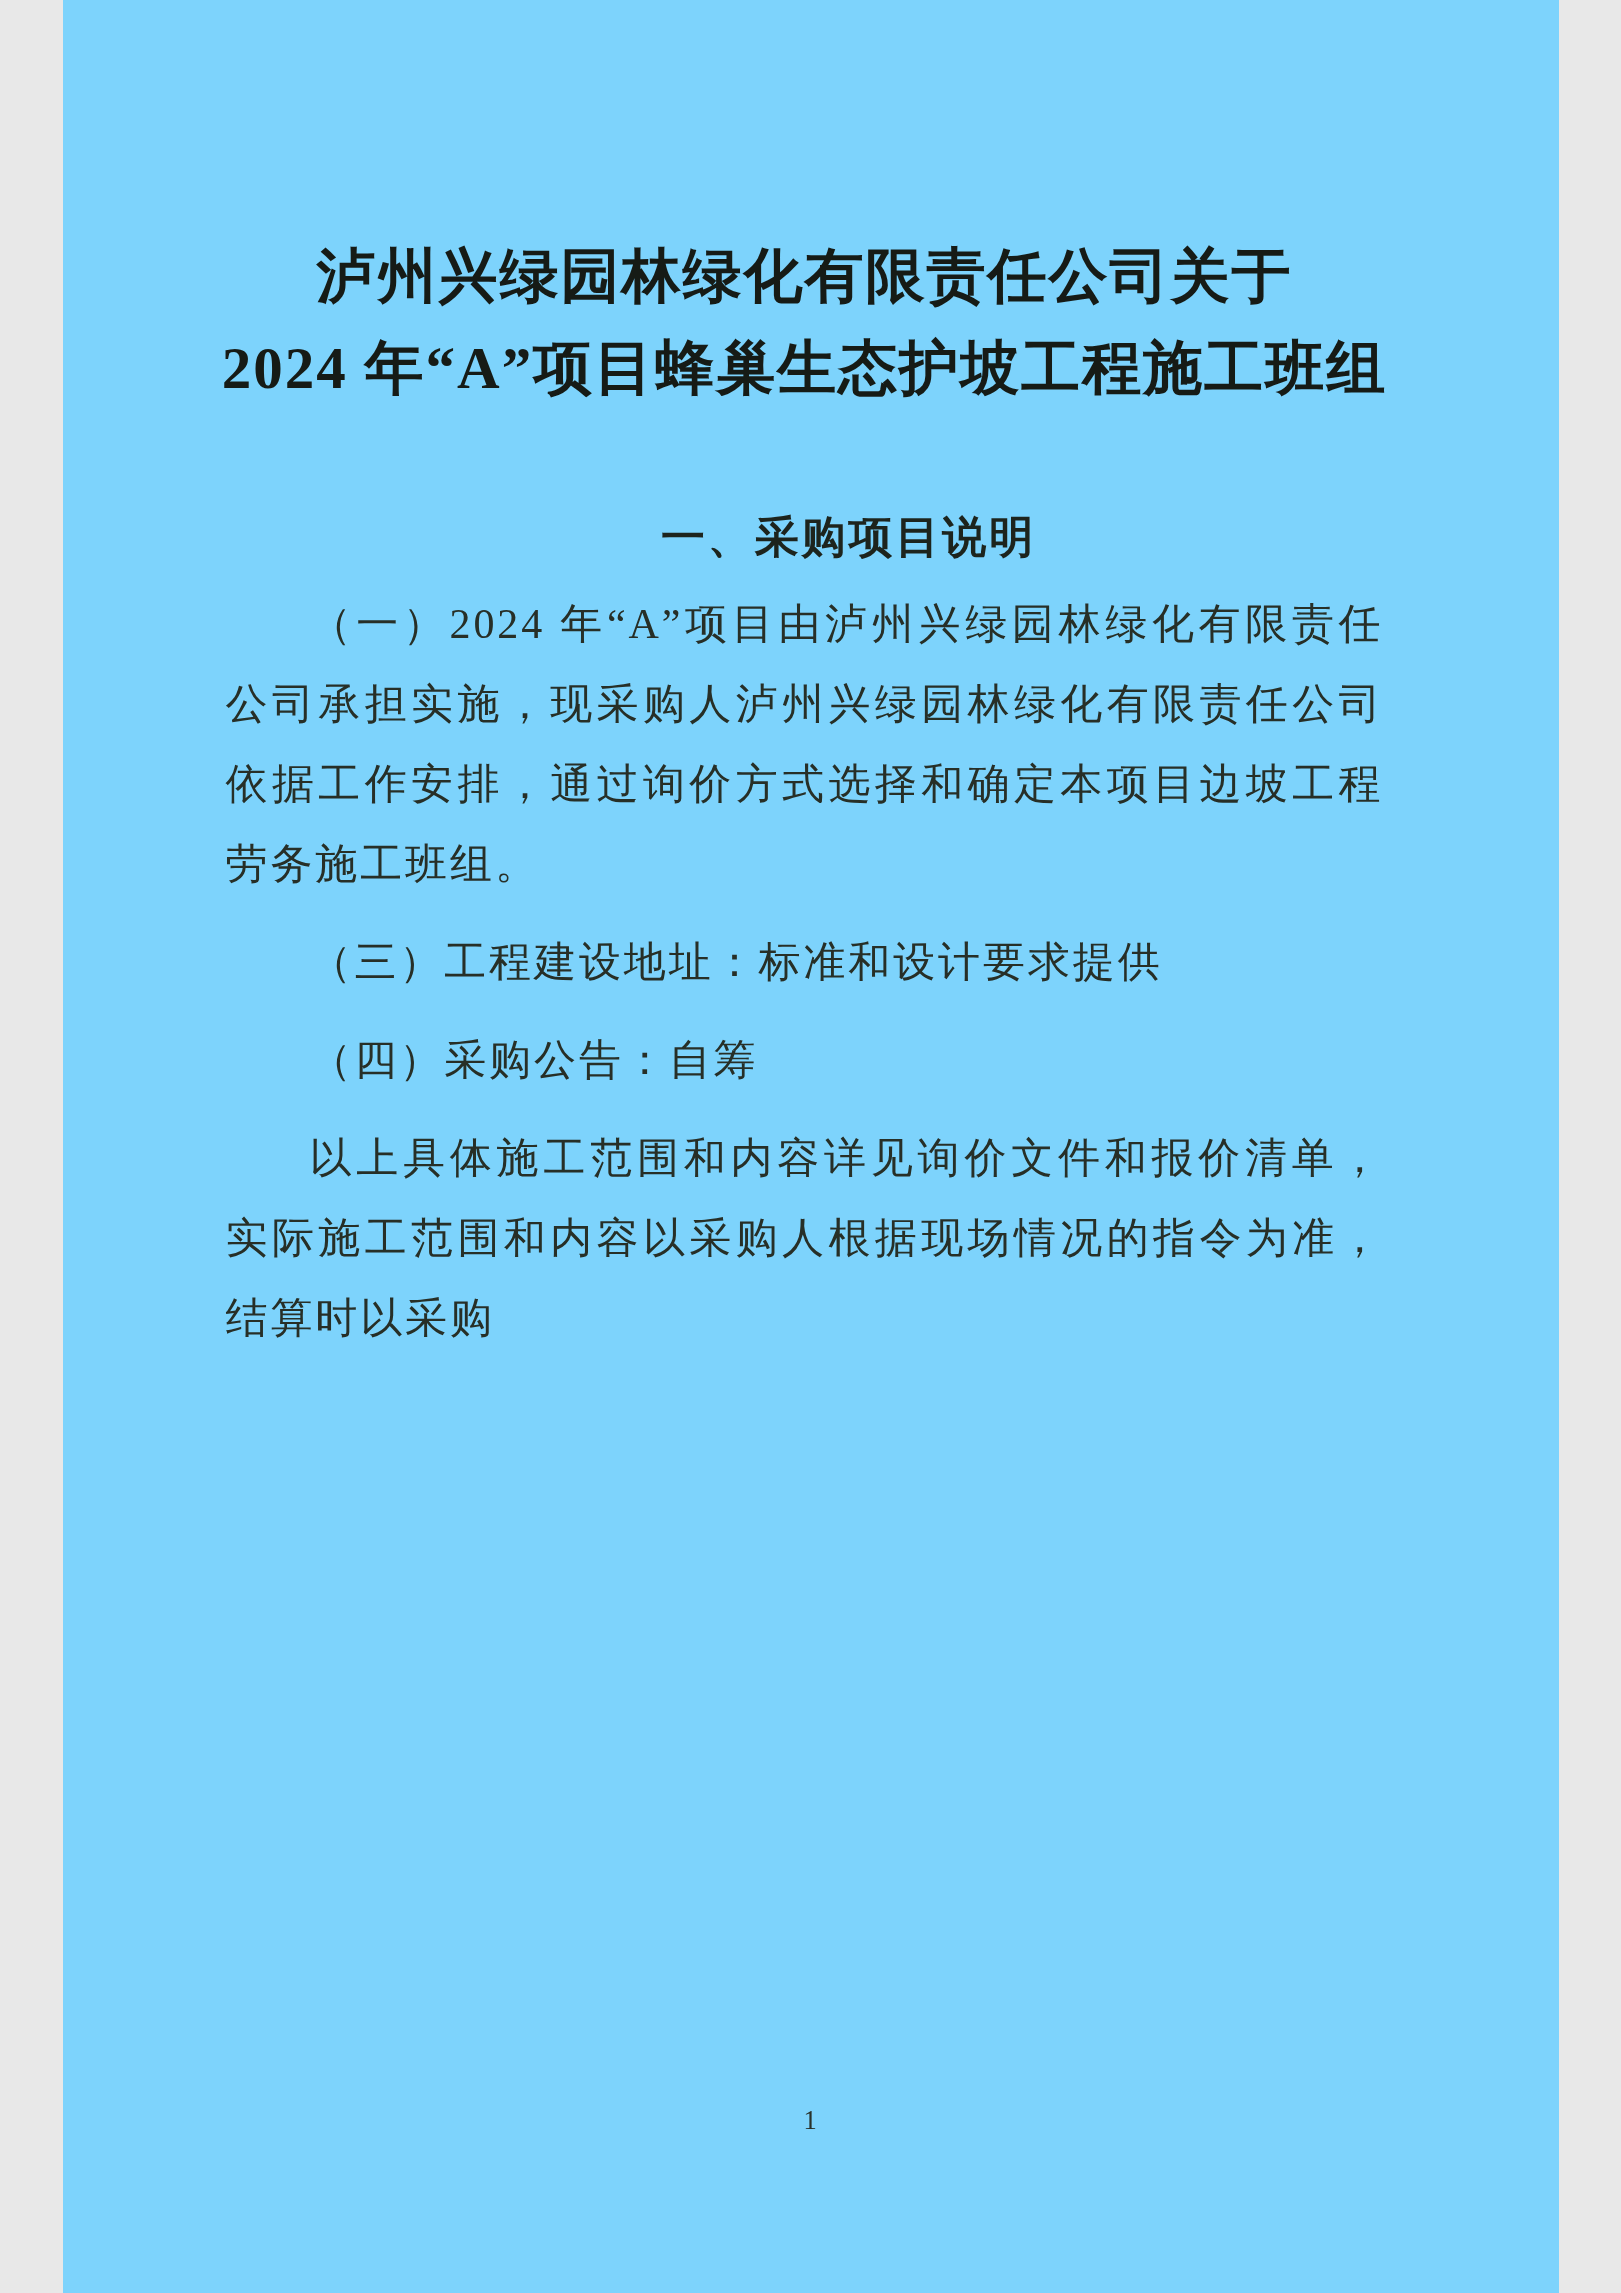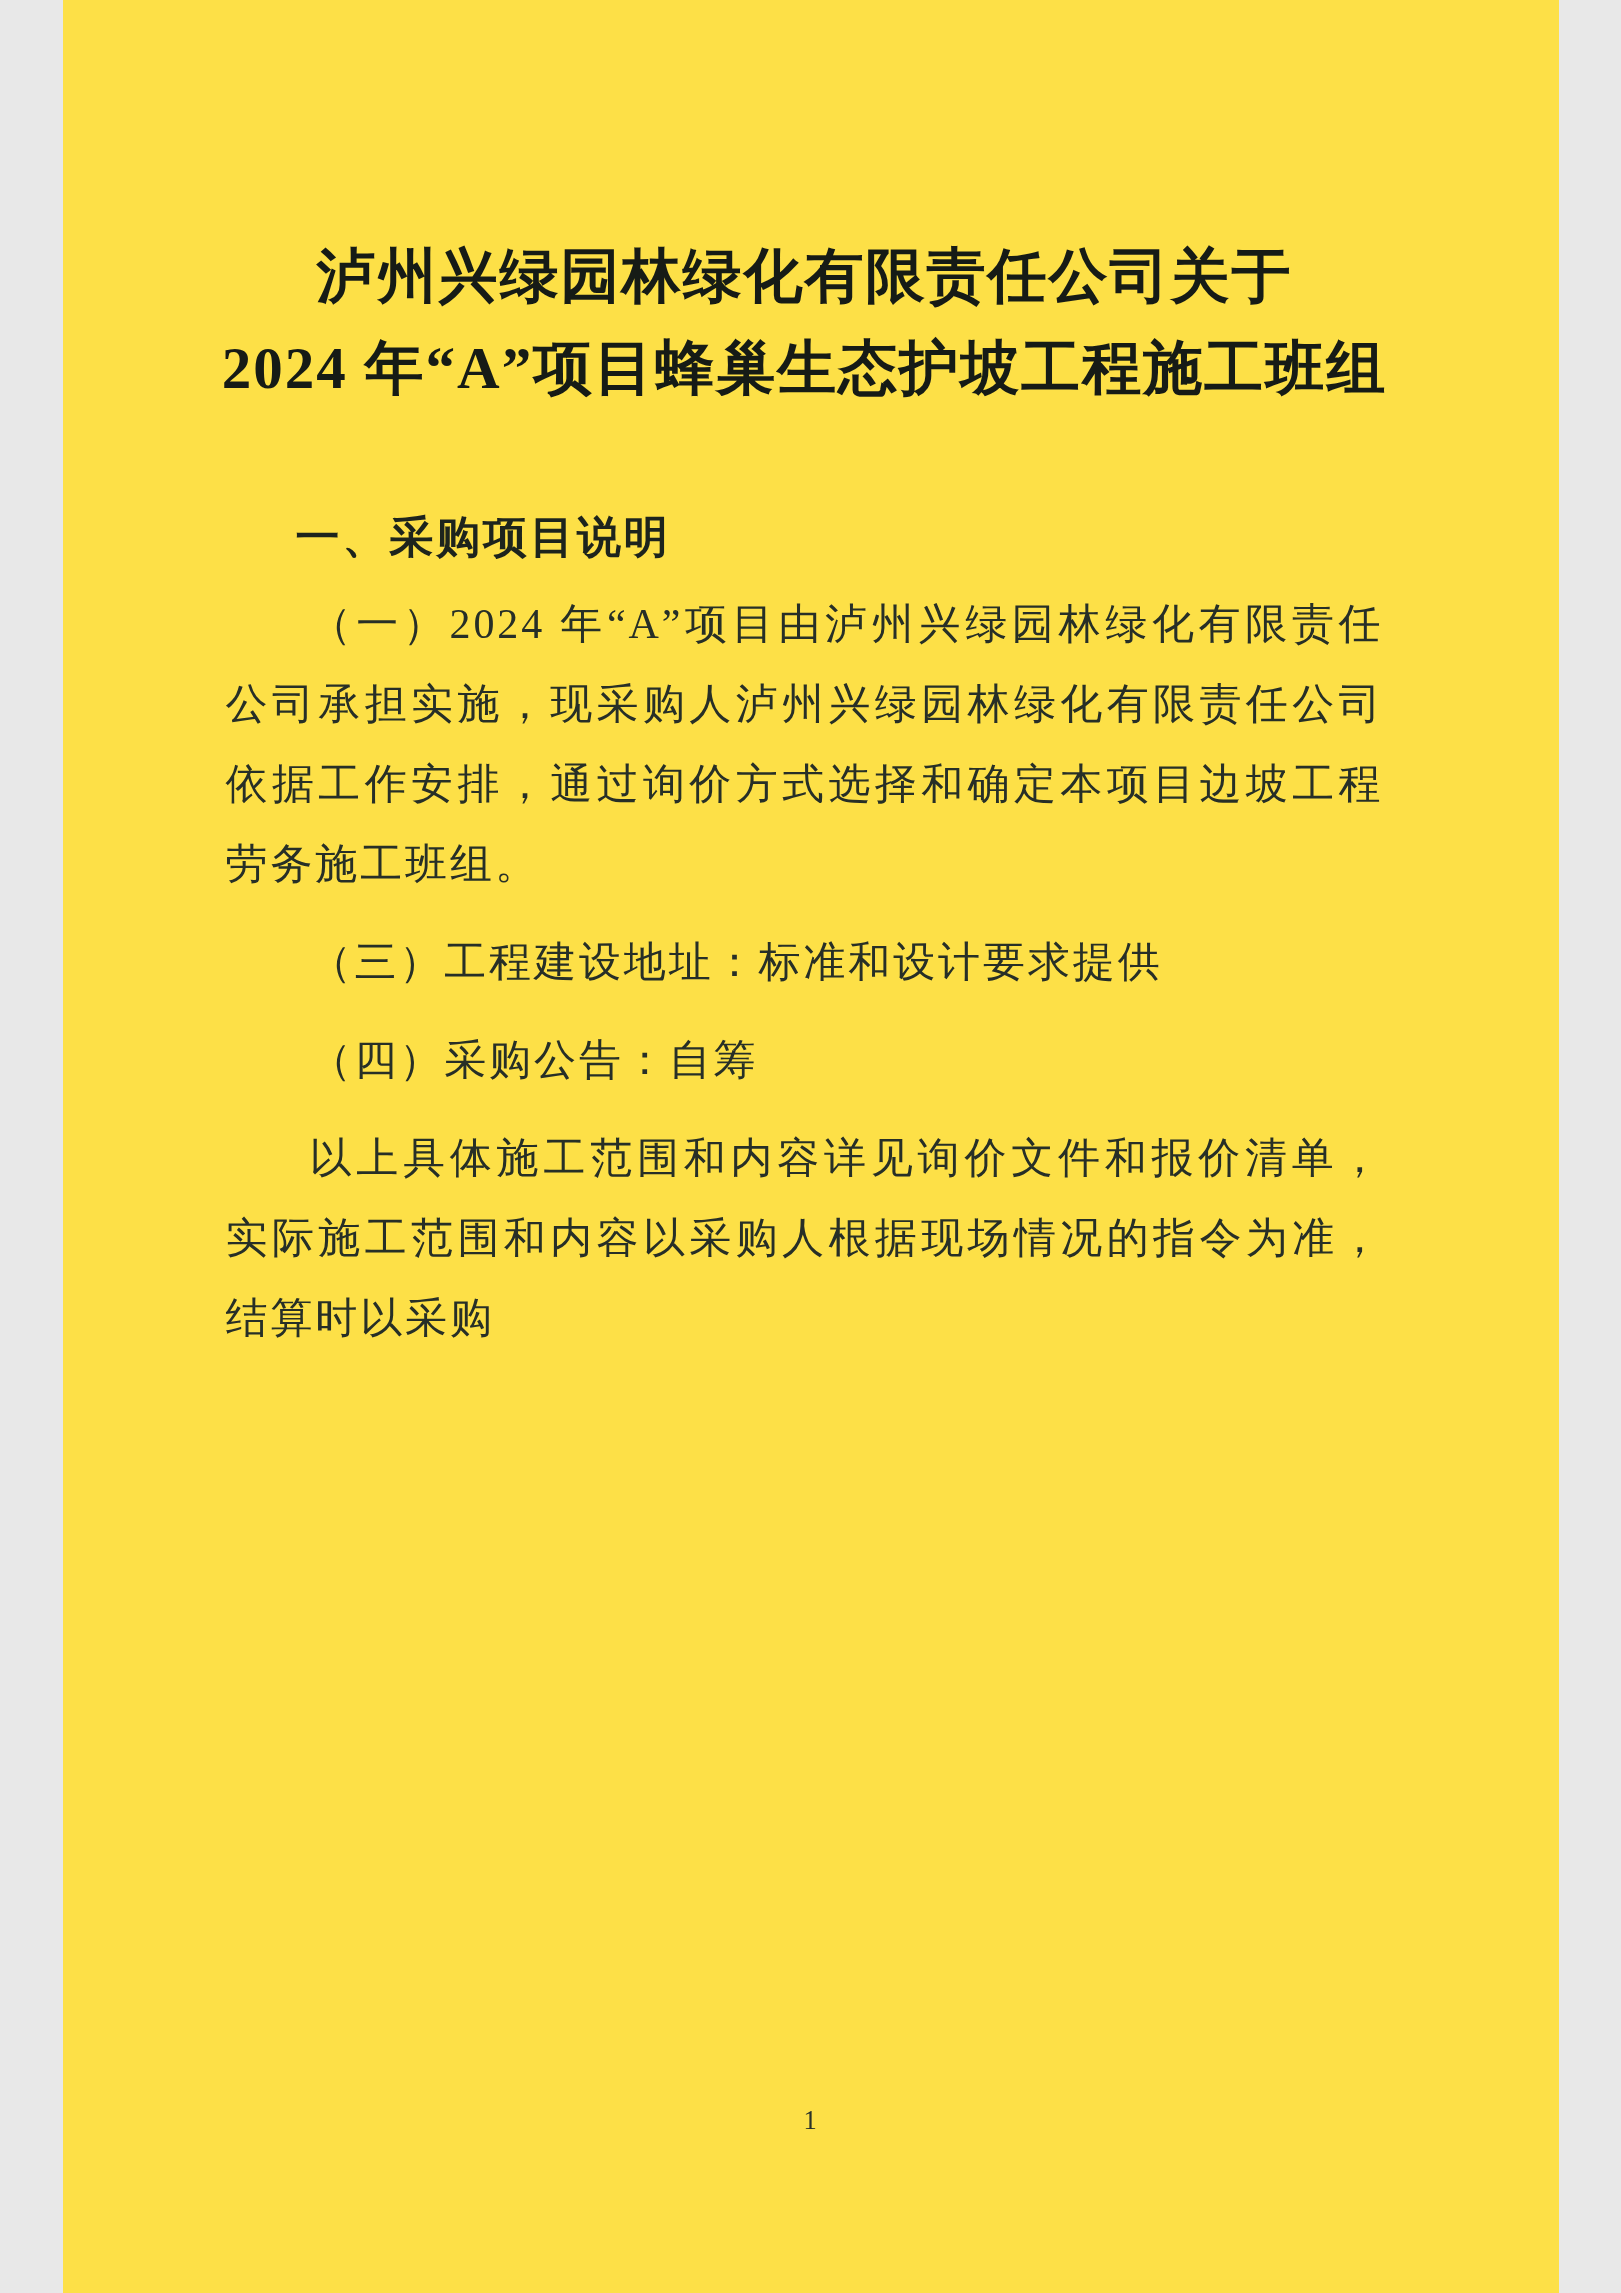--- a/index.html
+++ b/index.html
@@ -5,21 +5,21 @@
   html, body {
     margin: 0;
     padding: 0;
     background: #e8e8e8;
   }
   .page {
     position: relative;
     width: 1496px;
     height: 2294px;
     margin: 0 auto;
-    background: #fde047;
+    background: #7dd3fc;
     overflow: hidden;
     font-family: "Liberation Serif", serif;
     color: #272f27;
     box-sizing: border-box;
     padding: 230px 157px 0 145px;
   }
   .doc-title {
     text-align: center;
     font-weight: bold;
     font-size: 59px;
@@ -34,20 +34,21 @@
   }
   .section-heading {
     margin: 93px 0 17.6px 0;
     font-family: "Liberation Sans", sans-serif;
     font-weight: bold;
     font-size: 44px;
     line-height: 59px;
     letter-spacing: 2.9px;
     color: #1d241d;
     text-indent: 88px;
+    text-align: center;
   }
   .body-text p {
     margin: 18px;
     font-size: 42px;
     line-height: 80px;
     letter-spacing: 2.9px;
     text-align: justify;
     text-align-last: left;
     text-indent: 2em;
     color: #272f27;

